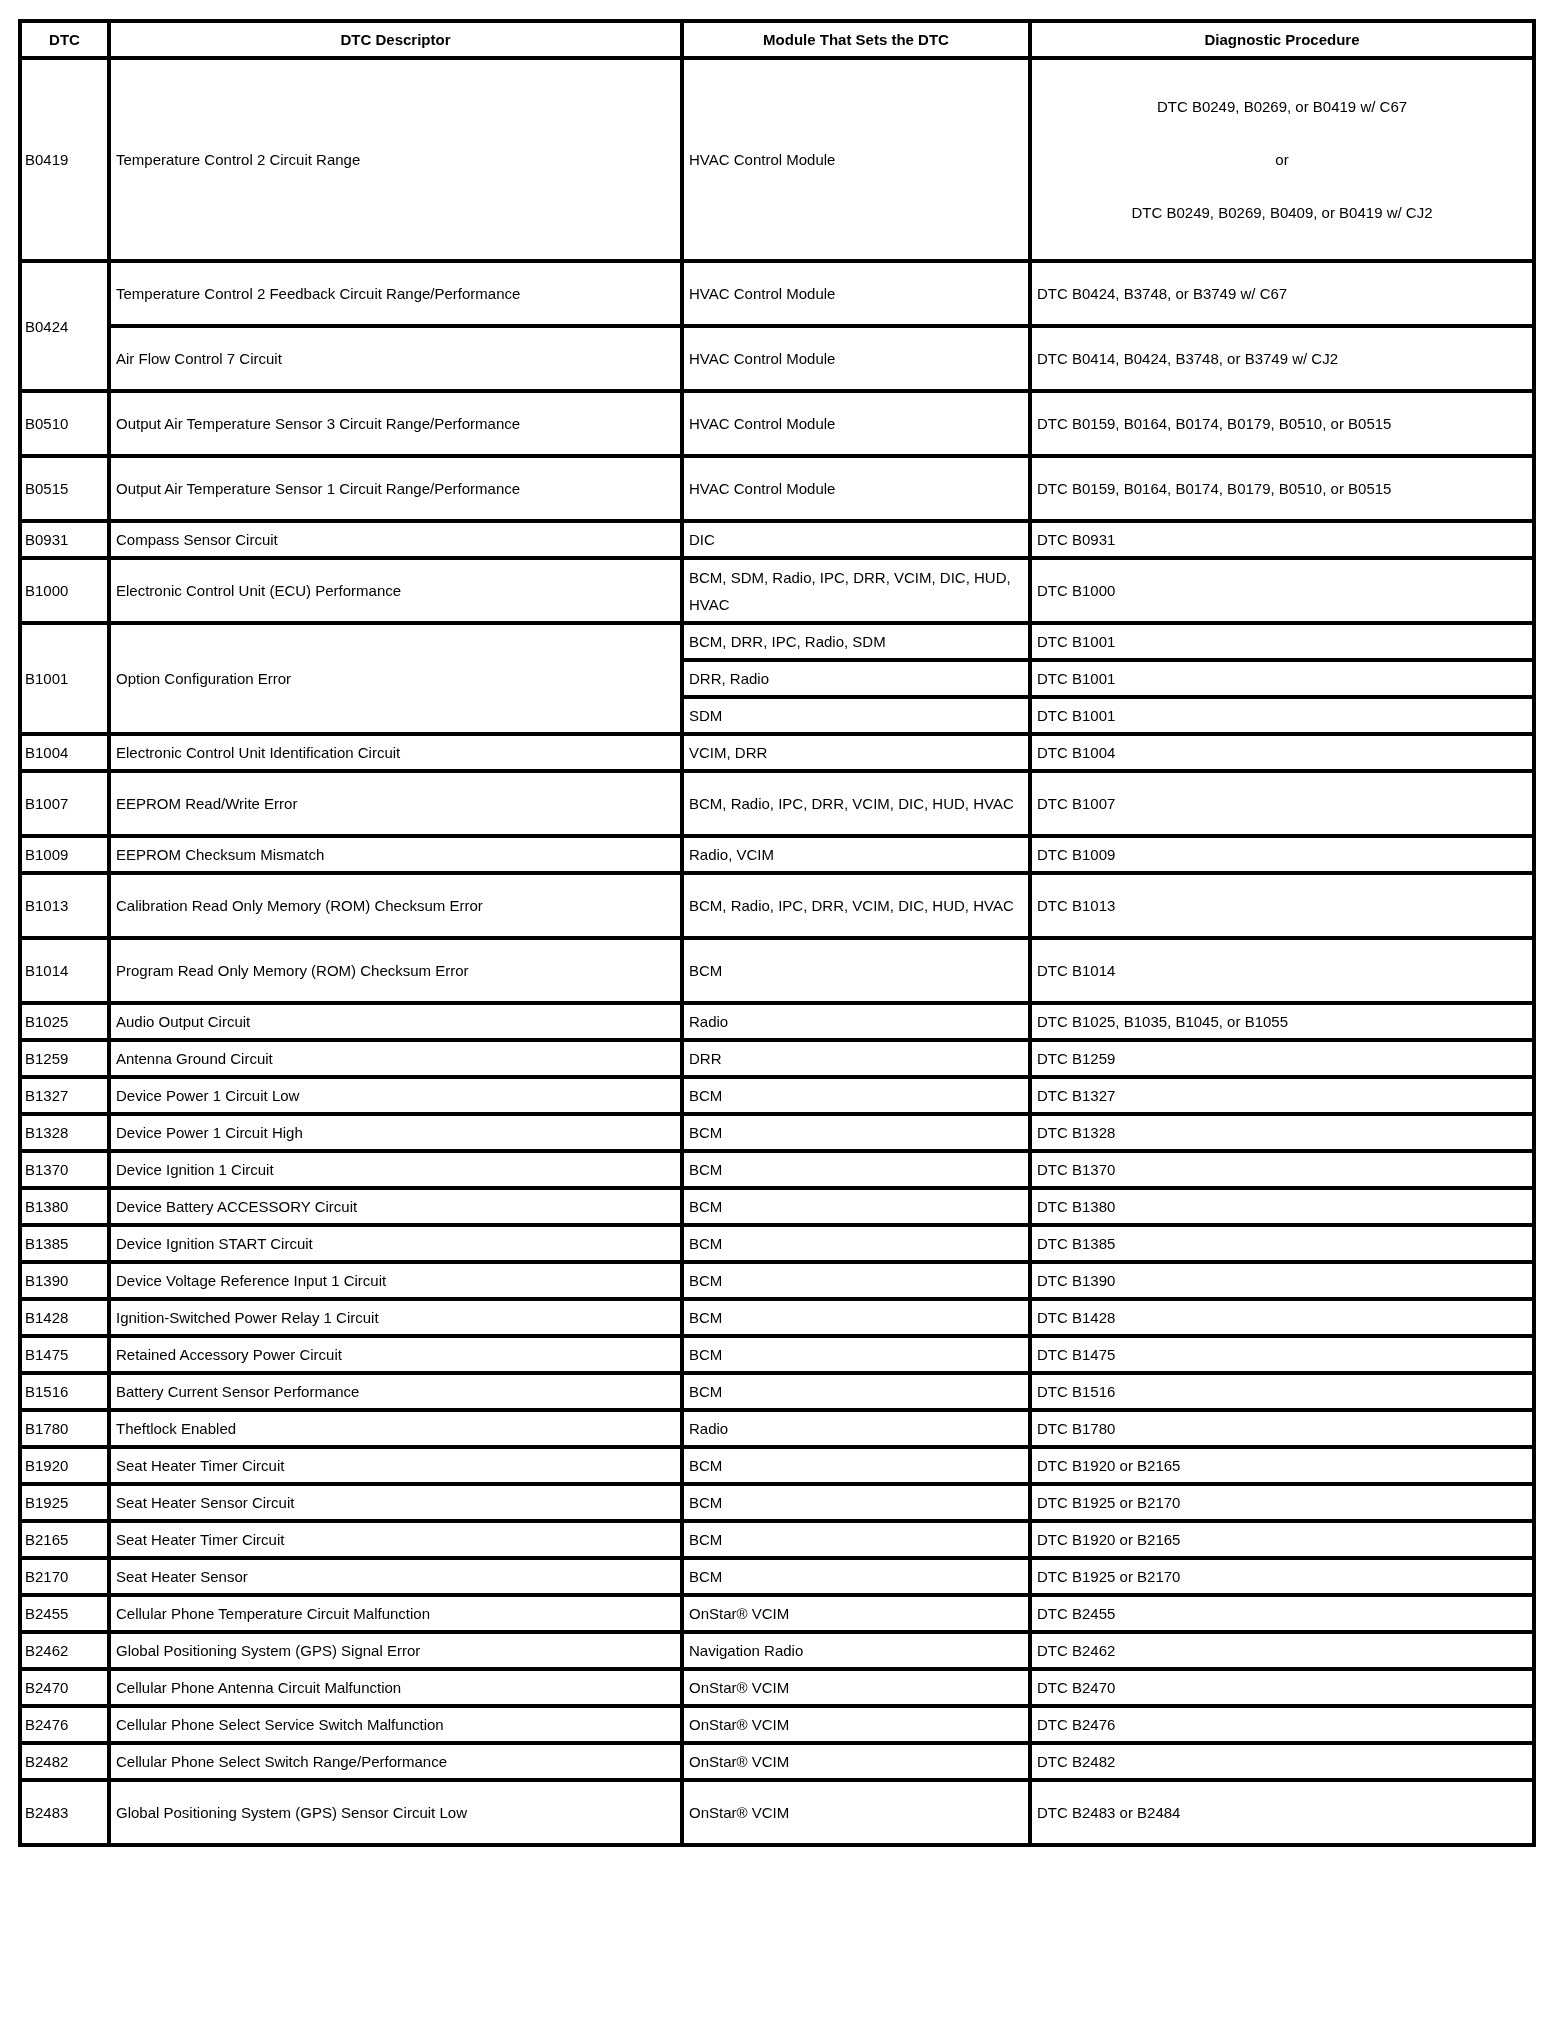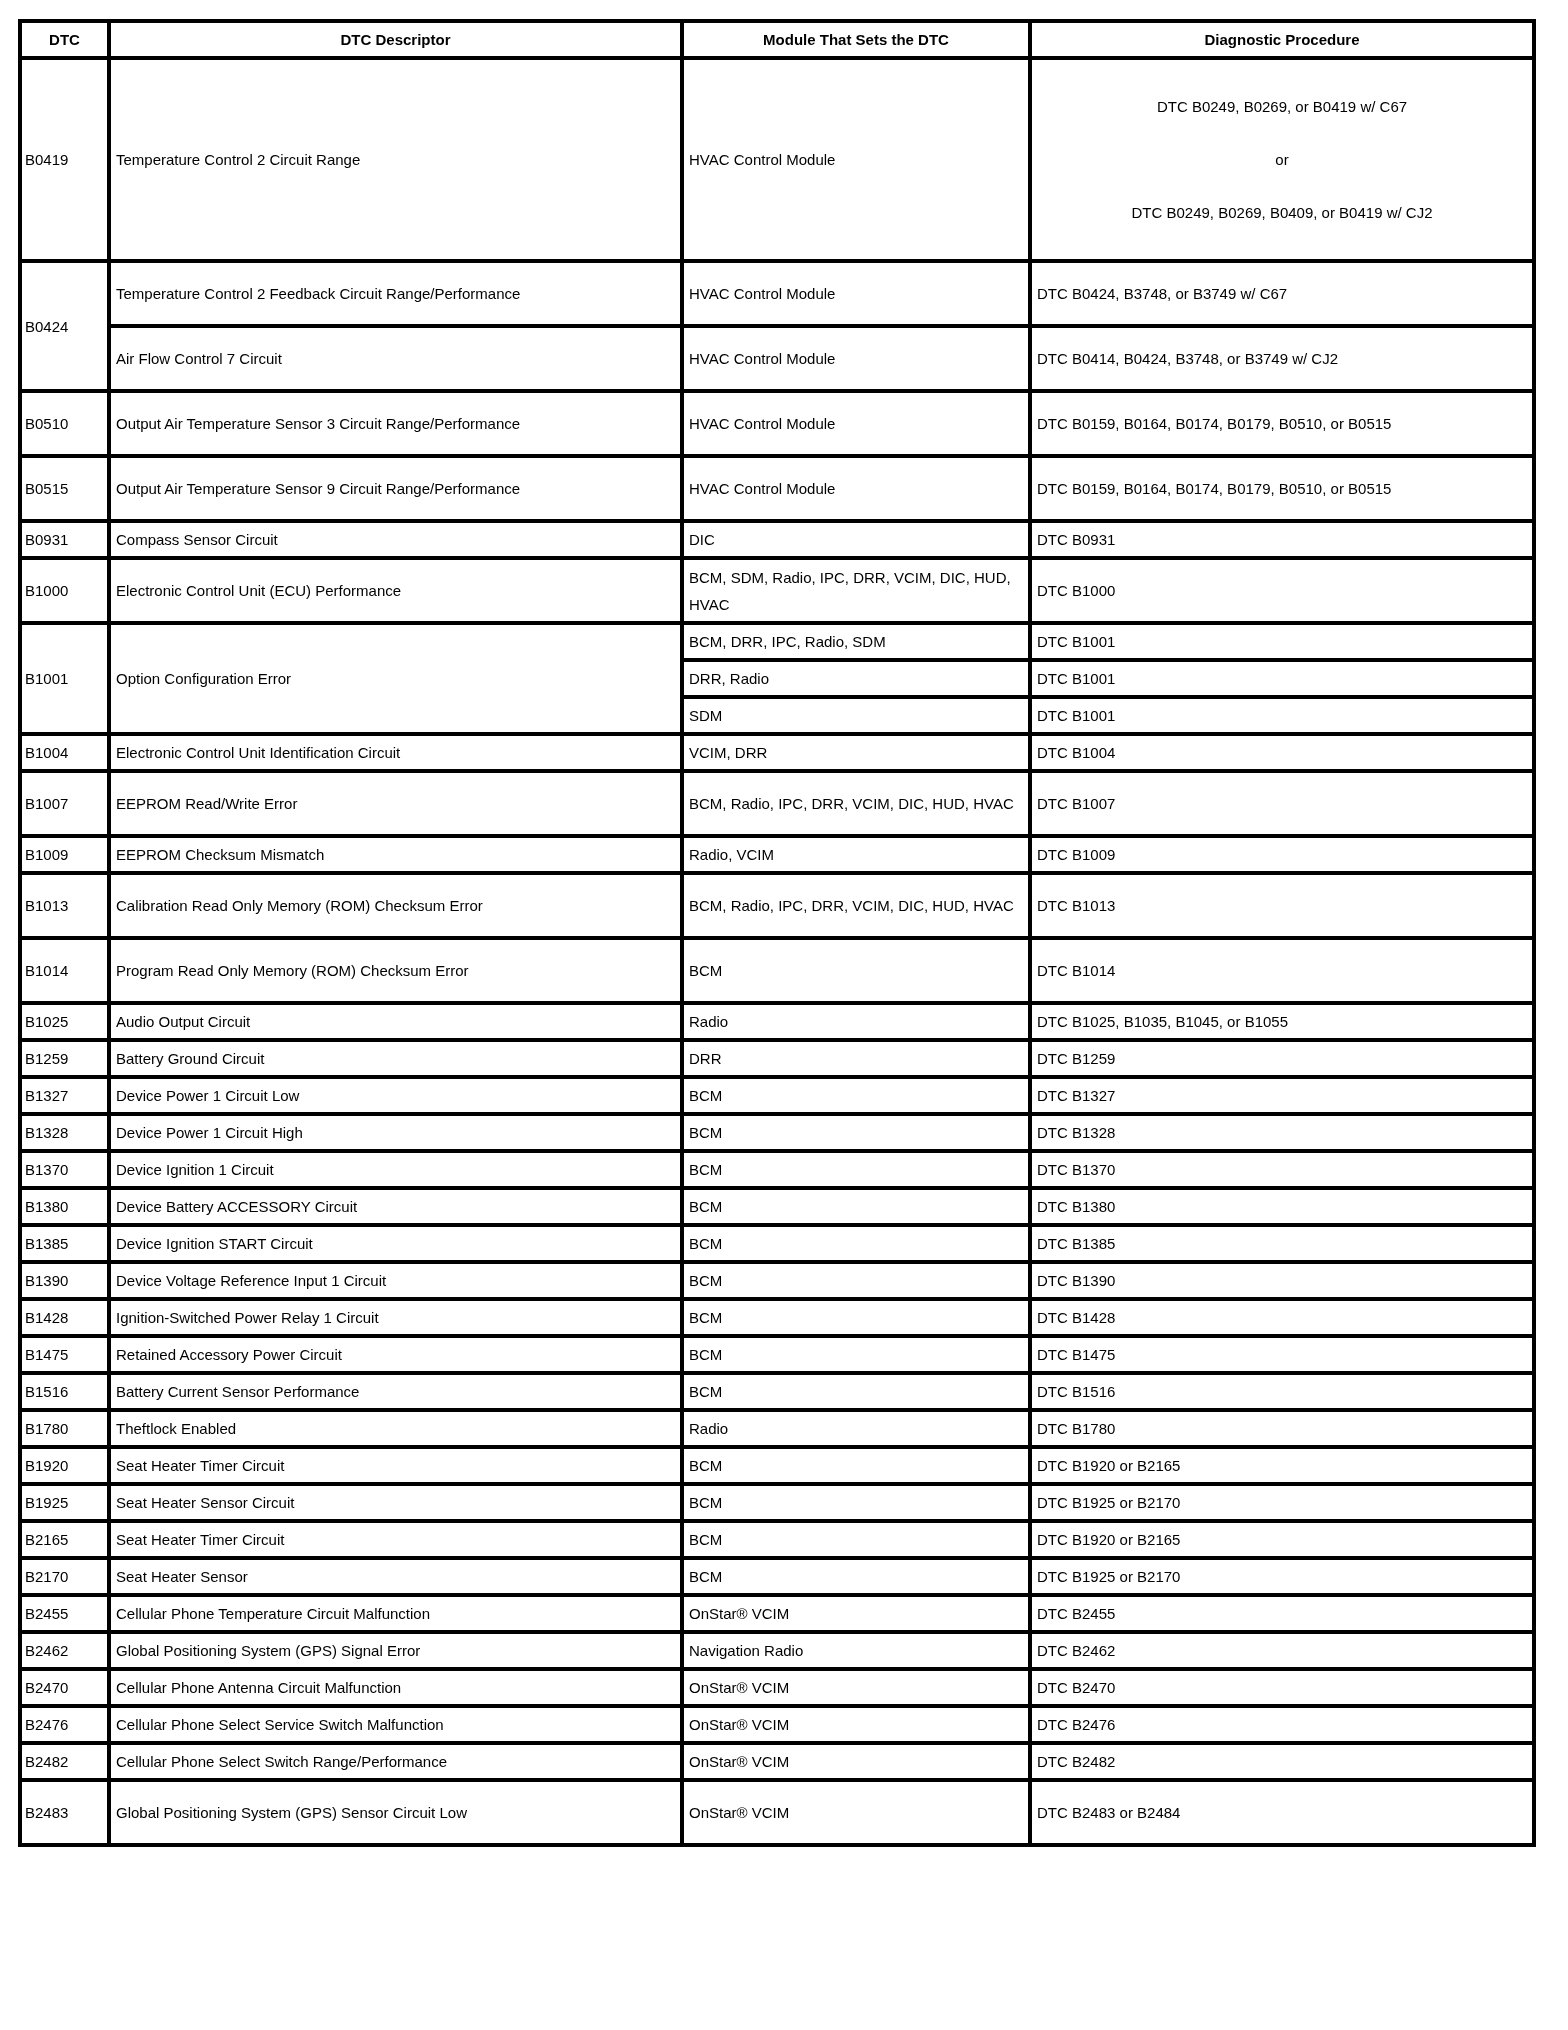--- a/index.html
+++ b/index.html
@@ -71,21 +71,21 @@
     </tr>
 
   <tr class="h2">
         <td class="code">B0510</td>
         <td>Output Air Temperature Sensor 3 Circuit Range/Performance</td>
         <td>HVAC Control Module</td>
         <td>DTC B0159, B0164, B0174, B0179, B0510, or B0515</td>
       </tr>
       <tr class="h2">
         <td class="code">B0515</td>
-        <td>Output Air Temperature Sensor 9 Circuit Range/Performance</td>
+        <td>Output Air Temperature Sensor 1 Circuit Range/Performance</td>
         <td>HVAC Control Module</td>
         <td>DTC B0159, B0164, B0174, B0179, B0510, or B0515</td>
       </tr>
       <tr class="h1">
         <td class="code">B0931</td>
         <td>Compass Sensor Circuit</td>
         <td>DIC</td>
         <td>DTC B0931</td>
       </tr>
       <tr class="h2">
@@ -139,21 +139,21 @@
         <td>DTC B1014</td>
       </tr>
       <tr class="h1">
         <td class="code">B1025</td>
         <td>Audio Output Circuit</td>
         <td>Radio</td>
         <td>DTC B1025, B1035, B1045, or B1055</td>
       </tr>
       <tr class="h1">
         <td class="code">B1259</td>
-        <td>Battery Ground Circuit</td>
+        <td>Antenna Ground Circuit</td>
         <td>DRR</td>
         <td>DTC B1259</td>
       </tr>
       <tr class="h1">
         <td class="code">B1327</td>
         <td>Device Power 1 Circuit Low</td>
         <td>BCM</td>
         <td>DTC B1327</td>
       </tr>
       <tr class="h1">

